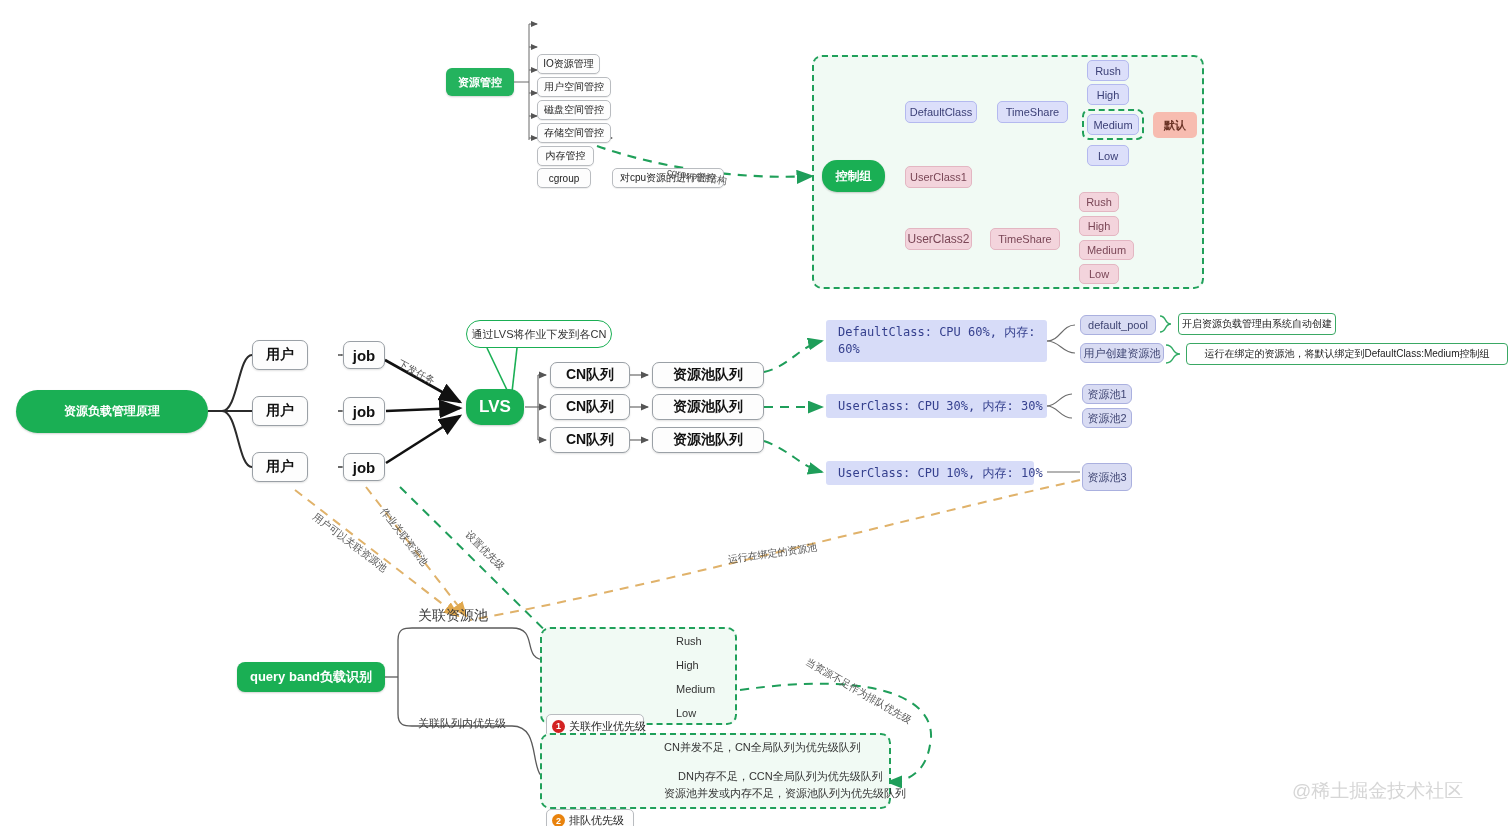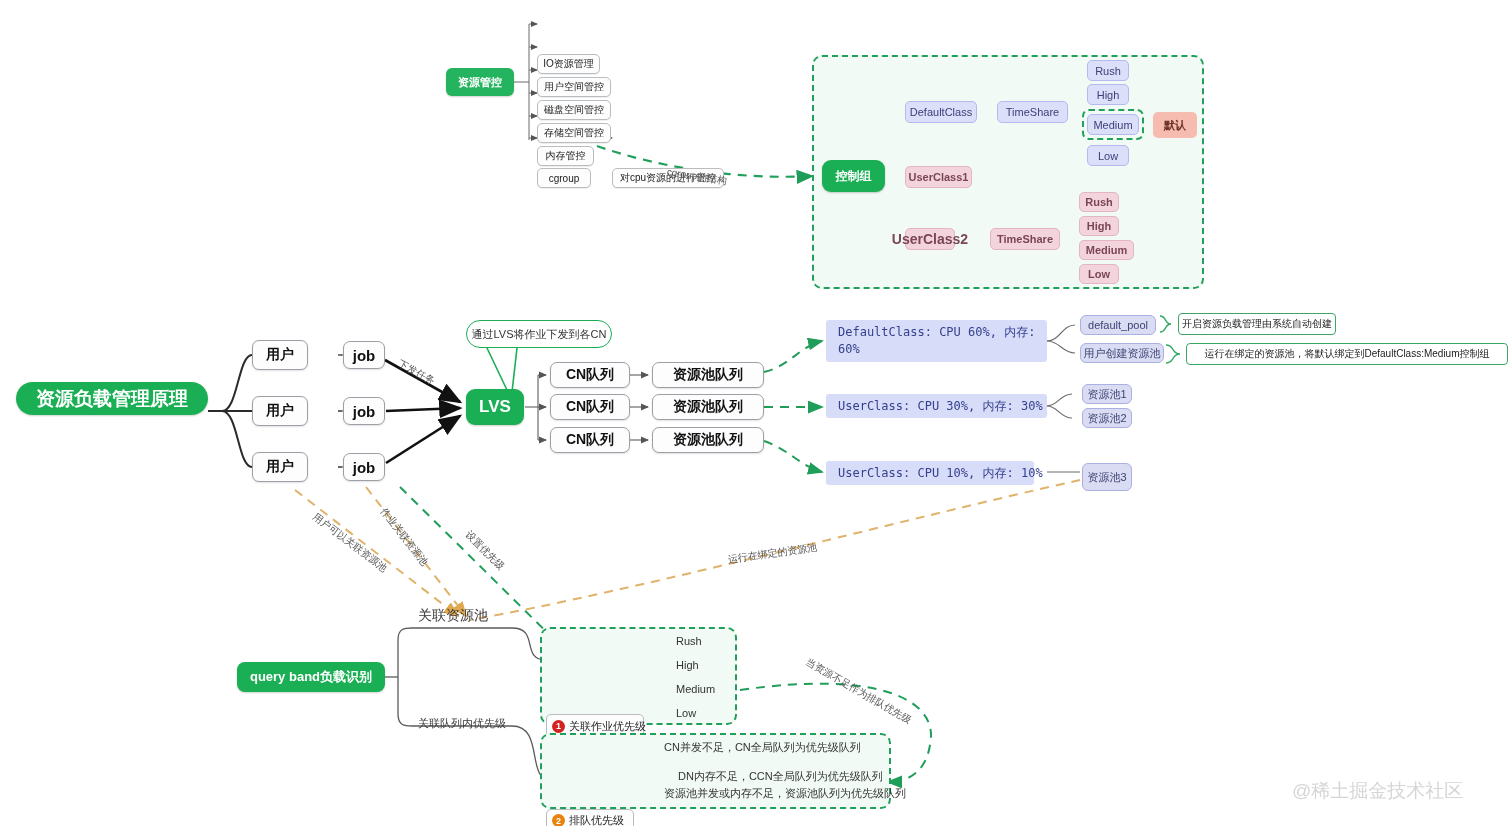--- a/index.html
+++ b/index.html
@@ -9,33 +9,33 @@
   svg.wires{position:absolute;left:0;top:0;width:1512px;height:826px;pointer-events:none;}
 
   
   .node{position:absolute;box-sizing:border-box;display:flex;align-items:center;
         justify-content:center;white-space:nowrap;}
 
   .green-pill{background:#1aaf54;color:#fff;font-weight:bold;border-radius:22px;
               box-shadow:0 1px 2px rgba(0,0,0,.18);}
   .green-sm{background:#24b35e;color:#fff;font-weight:bold;border-radius:6px;
             box-shadow:0 1px 2px rgba(0,0,0,.18);font-size:11px;}
-  .green-md{background:#1aaf54;color:#fff;font-weight:bold;border-radius:9px;
+  .green-md{background:#1aaf54;color:#fff;font-weight:bold;border-radius:15px;
             box-shadow:0 1px 2px rgba(0,0,0,.2);}
 
   .wbox{background:#fdfdfd;border:1px solid #b9bcc0;border-radius:5px;color:#222;
         box-shadow:0 1px 1px rgba(0,0,0,.07);margin-top:40px;}
   .wbox-lg{background:#fdfdfd;border:1px solid #9aa0a6;border-radius:7px;color:#111;
            font-weight:bold;box-shadow:0 1px 2px rgba(0,0,0,.12);}
 
   .blue-box{background:#dcdffa;border:1px solid #b4b9ef;border-radius:5px;color:#3c4077;}
   .blue-fill{background:#d7dcf8;border:none;border-radius:3px;color:#35408e;
              font-family:"DejaVu Sans Mono","Liberation Mono",monospace;
              justify-content:flex-start;padding-left:12px;}
-  .pink-box{background:#f3d4dc;border:1px solid #e3b6c2;border-radius:5px;color:#7a4656;font-weight:bold;}
+  .pink-box{background:#f3d4dc;border:1px solid #e3b6c2;border-radius:5px;color:#7a4656;}
   .salmon-box{background:#f7bcb0;border:none;border-radius:5px;color:#6b3326;font-weight:bold;}
   .lav-box{background:#d9dcf3;border:1px solid #aab0df;border-radius:6px;color:#3e4472;}
 
   .g-outline{background:#ffffff;border:1px solid #3aa864;border-radius:4px;color:#222;}
 
   .dashed-green-region{position:absolute;border:2px dashed #20a05a;border-radius:10px;
                        box-sizing:border-box;}
   .mint-region{background:#f1faf4;}
 
   .label{position:absolute;color:#555;white-space:nowrap;}
@@ -245,29 +245,29 @@
   <div class="node blue-box" style="left:1087px;top:60px;width:42px;height:21px;font-size:11px;">Rush</div>
   <div class="node blue-box" style="left:1087px;top:84px;width:42px;height:21px;font-size:11px;">High</div>
   <div class="node blue-box" style="left:1087px;top:114px;width:52px;height:21px;font-size:11px;">Medium</div>
   <div class="node blue-box" style="left:1087px;top:145px;width:42px;height:21px;font-size:11px;">Low</div>
   <div class="dashed-green-region" style="left:1082px;top:109px;width:62px;height:31px;border-width:2px;border-radius:7px;"></div>
 
   <div class="node salmon-box" style="left:1153px;top:112px;width:44px;height:26px;font-size:11px;">默认</div>
 
   <div class="node pink-box" style="left:905px;top:166px;width:67px;height:22px;font-size:11px;">UserClass1</div>
 
-  <div class="node pink-box" style="left:905px;top:228px;width:50px;height:22px;font-size:14px;">UserClass2</div>
+  <div class="node pink-box" style="left:905px;top:228px;width:67px;height:22px;font-size:12px;">UserClass2</div>
   <div class="node pink-box" style="left:990px;top:228px;width:70px;height:22px;font-size:11px;">TimeShare</div>
 
   <div class="node pink-box" style="left:1079px;top:192px;width:40px;height:20px;font-size:11px;">Rush</div>
   <div class="node pink-box" style="left:1079px;top:216px;width:40px;height:20px;font-size:11px;">High</div>
   <div class="node pink-box" style="left:1079px;top:240px;width:55px;height:20px;font-size:11px;">Medium</div>
   <div class="node pink-box" style="left:1079px;top:264px;width:40px;height:20px;font-size:11px;">Low</div>
 
-  <div class="node green-pill" style="left:16px;top:382px;width:192px;height:33px;font-size:19px;">资源负载管理原理</div>
+  <div class="node green-pill" style="left:16px;top:390px;width:192px;height:43px;font-size:12px;">资源负载管理原理</div>
 
   <div class="node wbox-lg" style="left:252px;top:340px;width:56px;height:30px;font-size:14px;">用户</div>
   <div class="node wbox-lg" style="left:252px;top:396px;width:56px;height:30px;font-size:14px;">用户</div>
   <div class="node wbox-lg" style="left:252px;top:452px;width:56px;height:30px;font-size:14px;">用户</div>
 
   <div class="node wbox-lg" style="left:343px;top:341px;width:42px;height:28px;font-size:15px;">job</div>
   <div class="node wbox-lg" style="left:343px;top:397px;width:42px;height:28px;font-size:15px;">job</div>
   <div class="node wbox-lg" style="left:343px;top:453px;width:42px;height:28px;font-size:15px;">job</div>
 
   <div class="label rot" style="left:402px;top:357px;font-size:10px;transform:rotate(28deg);">下发任务</div>

